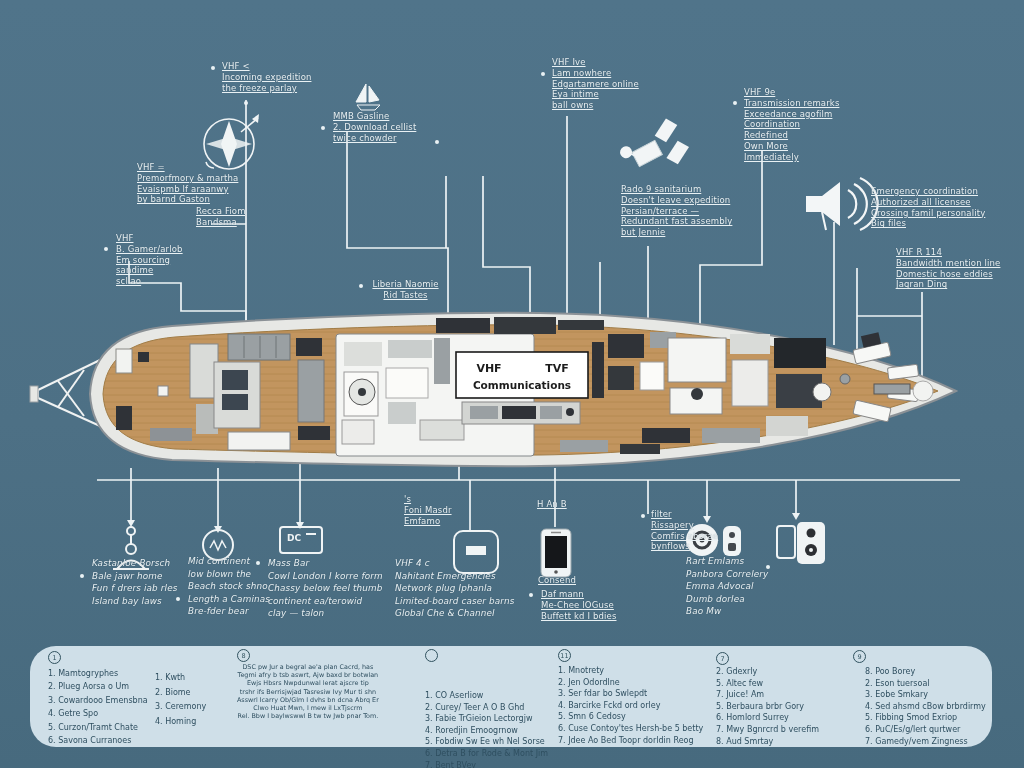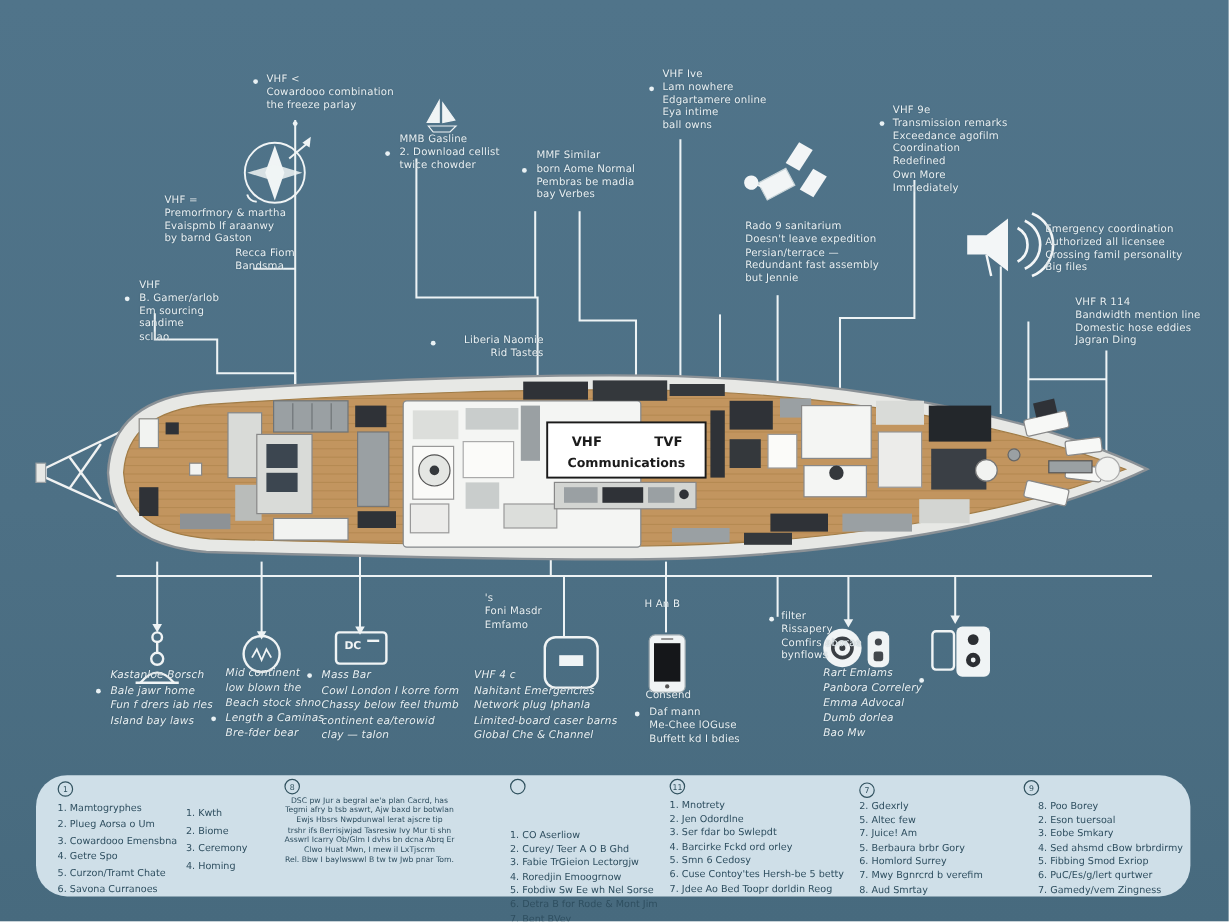--- a/index.html
+++ b/index.html
@@ -1,22 +1,22 @@
 <!DOCTYPE html>
 <html><head>
 <meta charset="utf-8">
 <style>
   html,body{margin:0;padding:0;}
   .canvas{position:relative;width:1024px;height:768px;overflow:hidden;
     background:linear-gradient(180deg,#50748a 0%,#4d7085 55%,#476a7e 100%);
     font-family:"DejaVu Sans",sans-serif;}
   svg.layer{position:absolute;left:0;top:0;}
   .co{position:absolute;color:#e9f1f4;font-size:8.5px;line-height:10.8px;
-    letter-spacing:.15px;white-space:nowrap;text-shadow:0 0 1px rgba(15,35,45,.4);}
-  .ra{text-align:right;}
+    letter-spacing:.15px;white-space:nowrap;text-shadow:0 0 1px rgba(15,35,45,.4);text-decoration:underline;}
+  .ra{text-align:center;}
   .it{position:absolute;color:#e9f1f4;font-size:8.8px;line-height:12.6px;
     letter-spacing:.15px;white-space:nowrap;text-shadow:0 0 1px rgba(15,35,45,.4);font-style:italic;}
   .dot{position:absolute;width:4px;height:4px;border-radius:50%;background:#e9f1f4;}
   .legend{position:absolute;left:30px;top:646px;width:962px;height:101px;
     background:#cfdfe8;border-radius:26px;}
   .lhead{position:absolute;width:11px;height:11px;border:1.2px solid #31525f;
     border-radius:50%;color:#31525f;font-size:6.5px;display:flex;
     align-items:center;justify-content:center;}
   .litems{position:absolute;color:#2f4f60;font-size:8px;line-height:11.6px;white-space:nowrap;}
   .litems.wide{line-height:13.4px;}
@@ -241,21 +241,21 @@
     <rect x="777" y="526" width="18" height="32" rx="3" fill="none" stroke="#f0f4f5" stroke-width="2"></rect>
     <rect x="797" y="522" width="28" height="42" rx="5" fill="#f0f4f5"></rect>
     <circle cx="811" cy="533" r="4.5" fill="#2c2f33"></circle>
     <circle cx="811" cy="550" r="6" fill="#2c2f33"></circle>
     <circle cx="811" cy="550" r="2" fill="#f0f4f5"></circle>
   </g>
 </svg>
 
 <div class="co" style="left:222px;top:61px">
       <div>VHF &lt;</div>
-      <div>Cowardooo combination</div>
+      <div>Incoming expedition</div>
       <div>the freeze parlay</div>
     </div>
 <i class="dot" style="left:211px;top:66px"></i>
 <div class="co" style="left:137px;top:162px">
       <div>VHF =</div>
       <div>Premorfmory &amp; martha</div>
       <div>Evaispmb lf araanwy</div>
       <div>by barnd Gaston</div>
     </div>
 <div class="co" style="left:116px;top:233px">
@@ -269,26 +269,20 @@
 <div class="co" style="left:196px;top:206px">
       <div>Recca Fiom</div>
       <div>Bandsma</div>
     </div>
 <div class="co" style="left:333px;top:111px">
       <div>MMB Gasline</div>
       <div>2. Download cellist</div>
       <div>twice chowder</div>
     </div>
 <i class="dot" style="left:321px;top:126px"></i>
-<div class="co" style="left:447px;top:125px">
-      <div>MMF Similar</div>
-      <div>born Aome Normal</div>
-      <div>Pembras be madia</div>
-      <div>bay Verbes</div>
-    </div>
 <i class="dot" style="left:435px;top:140px"></i>
 <div class="co" style="left:552px;top:57px">
       <div>VHF Ive</div>
       <div>Lam nowhere</div>
       <div>Edgartamere online</div>
       <div>Eya intime</div>
       <div>ball owns</div>
     </div>
 <i class="dot" style="left:541px;top:72px"></i>
 <div class="co ra" style="left:358px;top:279px;width:95px">

